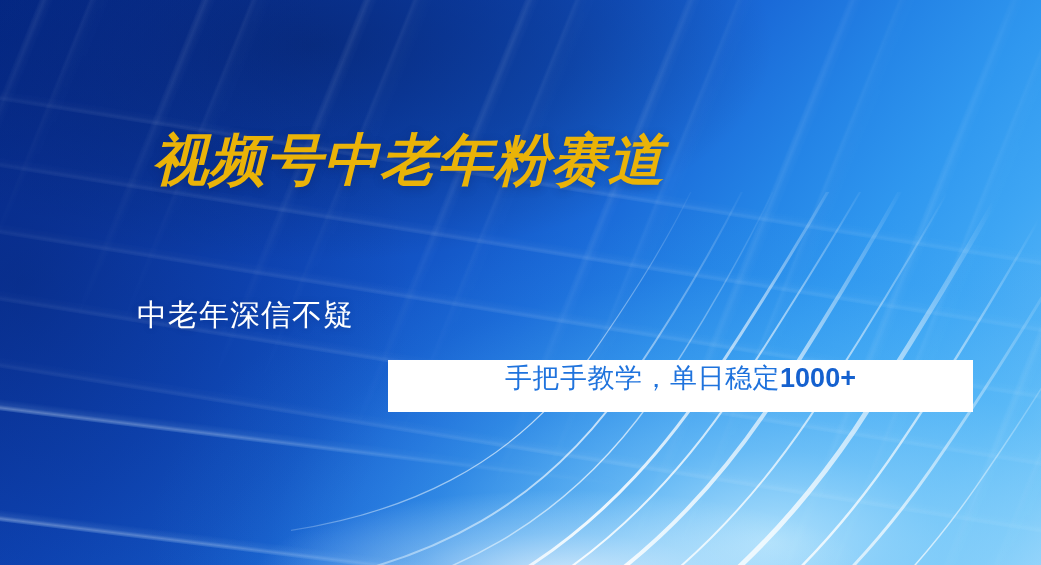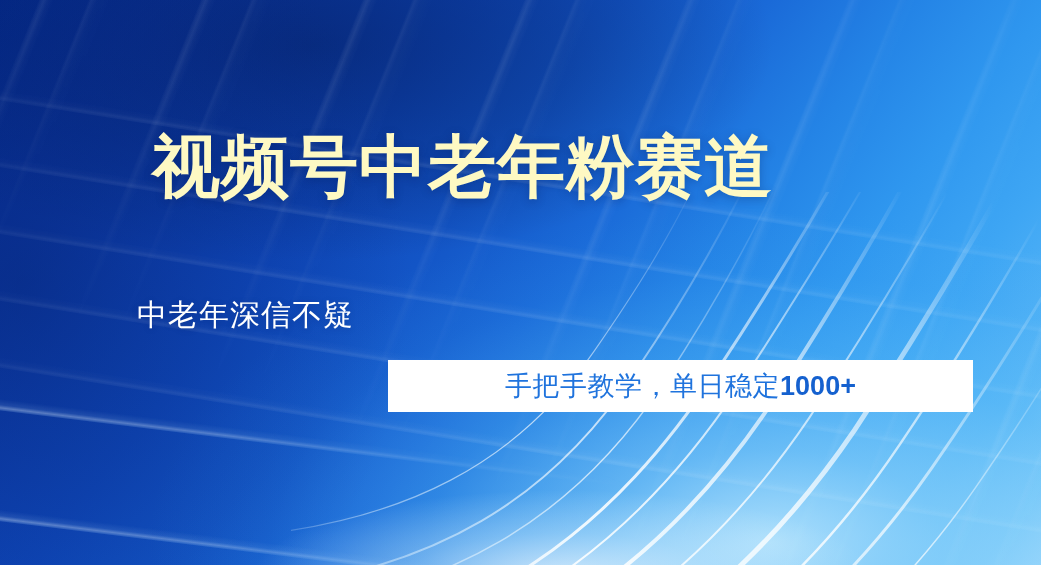--- a/index.html
+++ b/index.html
@@ -167,27 +167,28 @@
       rgba(225,245,255,0.34) 36%,
       rgba(255,255,255,0.0) 72%);
   }
 
   
   .headline {
     position: absolute;
     left: 152px;
     top: 130px;
     width: 790px;
-    font-size: 68px;
+    font-size: 56px;
     line-height: 1.08;
     font-weight: 700;
-    color: #fef9c3;
+    color: #eab308;
     letter-spacing: 1px;
     white-space: nowrap;
     text-shadow: 0 2px 10px rgba(3,26,88,0.30);
+    font-style: italic;
   }
 
   .subhead {
     position: absolute;
     left: 137px;
     top: 298px;
     font-size: 30px;
     line-height: 1.15;
     font-weight: 400;
     color: #ffffff;
@@ -197,21 +198,20 @@
   }
 
   .ribbon {
     position: absolute;
     left: 388px;
     top: 360px;
     width: 585px;
     height: 52px;
     background: #ffffff;
     display: flex;
-    align-items: center;
     justify-content: center;
   }
   .ribbon-text {
     font-size: 27px;
     font-weight: 500;
     color: #1f73dd;
     letter-spacing: 0.5px;
     white-space: nowrap;
   }
   .ribbon-text .num {

